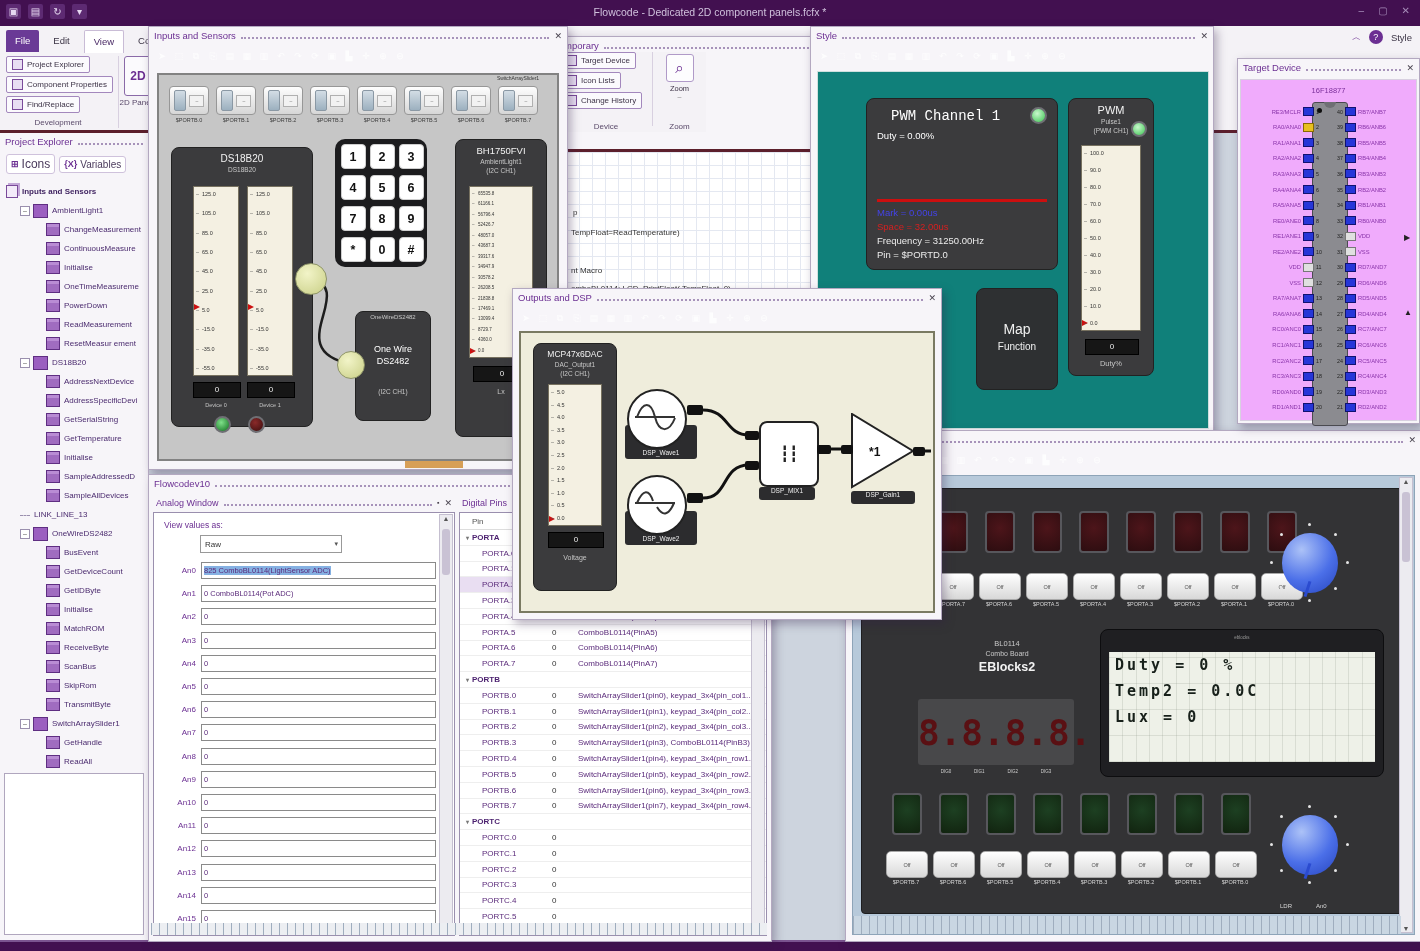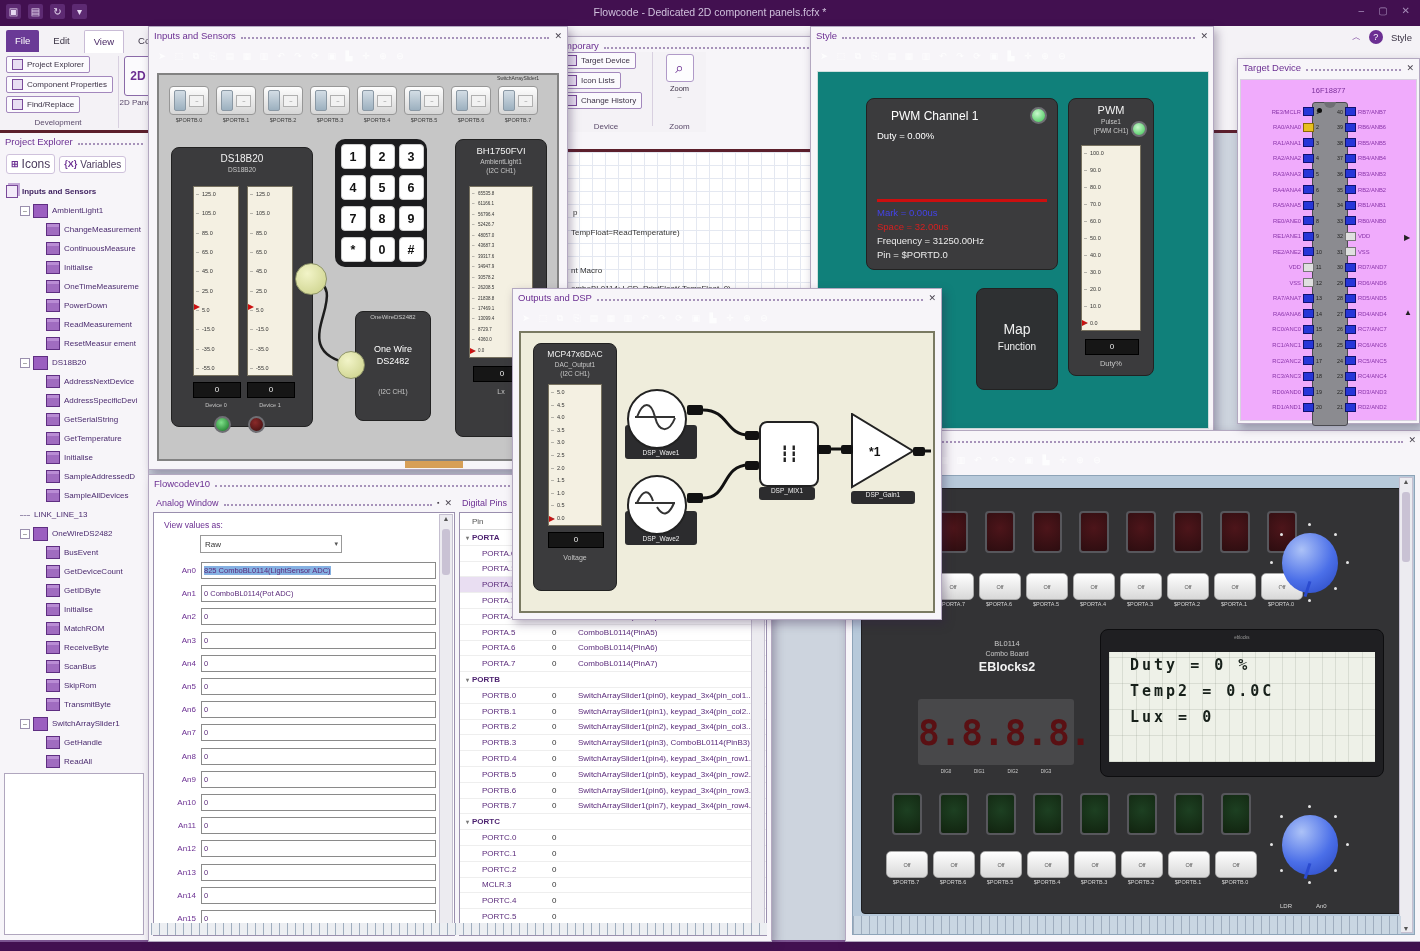--- a/index.html
+++ b/index.html
@@ -94,21 +94,21 @@
   .psq{width:9px;height:7px;background:#2636d8;border:1px solid #111270;flex:none;}
   .psq.pow-sq{background:#e0e0e0;border-color:#777;}
   .psq.sel-sq{background:#e8c020;border-color:#8a6a00;}
   .pnum{width:13px;font-size:5.3px;color:#222;padding-left:2px;flex:none;}
   .pnum.r{text-align:right;padding-right:2px;padding-left:0;}
   .pmid{flex:1;}
   
   #lcdscreen{background:#eef1e8;background-image:
      repeating-linear-gradient(90deg,rgba(120,130,115,.18) 0 1px,transparent 1px 13.3px),
      repeating-linear-gradient(0deg,rgba(120,130,115,.18) 0 1px,transparent 1px 26px);}
-  .lcdline{font-family:"DejaVu Sans Mono",monospace;font-weight:bold;font-size:15px;letter-spacing:3px;color:#17201a;white-space:pre;line-height:26px;padding-left:21px;}
+  .lcdline{font-family:"DejaVu Sans Mono",monospace;font-weight:bold;font-size:15px;letter-spacing:3px;color:#17201a;white-space:pre;line-height:26px;padding-left:6px;}
   .seg{font-family:"DejaVu Sans Mono",monospace;font-weight:bold;font-size:36px;color:#5a1013;}
   .ruler{background:repeating-linear-gradient(90deg,#9fadbe 0 1px,transparent 1px 8px);}
   .grid{background-image:linear-gradient(#e4e8f1 1px,transparent 1px),linear-gradient(90deg,#e4e8f1 1px,transparent 1px);background-size:13px 13px;background-color:#fff;}
   .codefrag{position:absolute;font-size:8px;color:#333;white-space:nowrap;}
   .plate{position:absolute;background:#2c2c2e;border-radius:3px;color:#eee;font-size:6.5px;text-align:center;}
   .plug{position:absolute;background:#111;border-radius:2px;}
   .mini{font-size:6px;color:#c9c9c9;text-align:center;}
 </style>
 </head>
 <body>
@@ -446,21 +446,21 @@
         <span class="tbi">⟳</span>
         <span class="tbi">▣</span>
         <span class="tbi">▙</span>
         <span class="tbi">✛</span>
         <span class="tbi">⊕</span>
         <span class="tbi">⊖</span>
       </div>
     <div class="abs" style="left:6px;top:44px;width:390px;height:356px;background:#10807a;border:1px solid #cfe0de;">
       <div class="devblk" style="left:48px;top:26px;width:190px;height:170px;">
         <div style="display:flex;align-items:center;padding:8px 10px 0 24px;">
-          <span style="color:#fff;font-size:12px;">PWM Channel 1</span>
+          <span style="color:#fff;font-size:14px;font-family:Liberation Mono, monospace;">PWM Channel 1</span>
           <span class="ledround" style="position:static;margin-left:auto;width:13px;height:13px;background:radial-gradient(circle at 40% 35%,#c9f8cd,#39c44f);"></span>
         </div>
         <div style="color:#fff;font-size:9.5px;padding:6px 0 0 10px;">Duty = 0.00%</div>
         <div class="abs" style="left:10px;top:100px;width:170px;height:2.5px;background:#cc0f0f;"></div>
         <div class="abs" style="left:10px;top:108px;color:#4343e8;font-size:9.5px;">Mark = 0.00us</div>
         <div class="abs" style="left:10px;top:122px;color:#d42020;font-size:9.5px;">Space = 32.00us</div>
         <div class="abs" style="left:10px;top:136px;color:#ececec;font-size:9.5px;">Frequency = 31250.00Hz</div>
         <div class="abs" style="left:10px;top:150px;color:#ececec;font-size:9.5px;">Pin = $PORTD.0</div>
       </div>
       <div class="devblk" style="left:250px;top:26px;width:84px;height:276px;">
@@ -1142,21 +1142,21 @@
               <span class="ds"></span>
             </div>
 
             <div class="drow">
               <span class="dn"><span>PORTC.2</span></span>
               <span class="dv">0</span>
               <span class="ds"></span>
             </div>
 
             <div class="drow">
-              <span class="dn"><span>MCLR.3</span></span>
+              <span class="dn"><span>PORTC.3</span></span>
               <span class="dv">0</span>
               <span class="ds"></span>
             </div>
 
             <div class="drow">
               <span class="dn"><span>PORTC.4</span></span>
               <span class="dv">0</span>
               <span class="ds"></span>
             </div>
 

